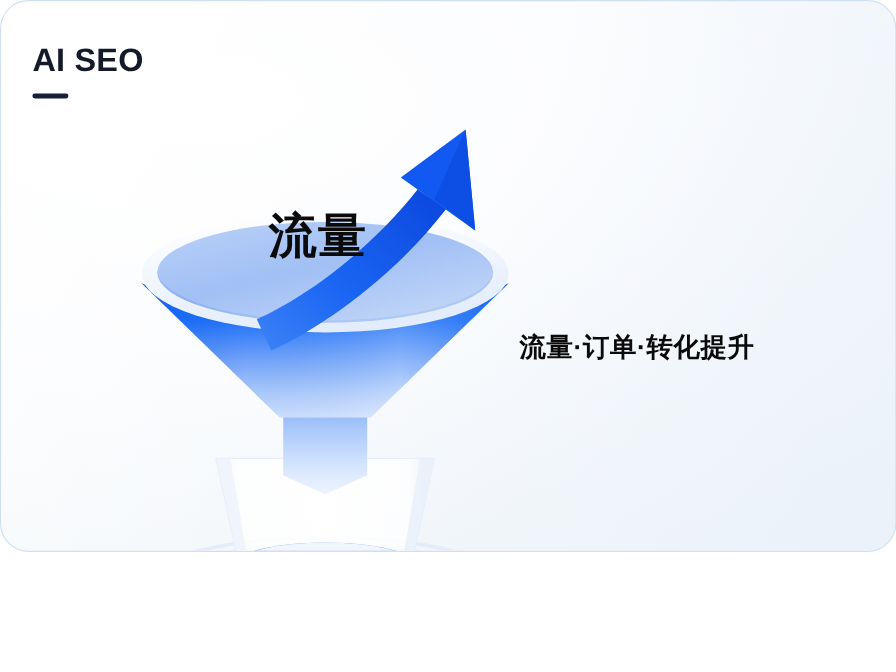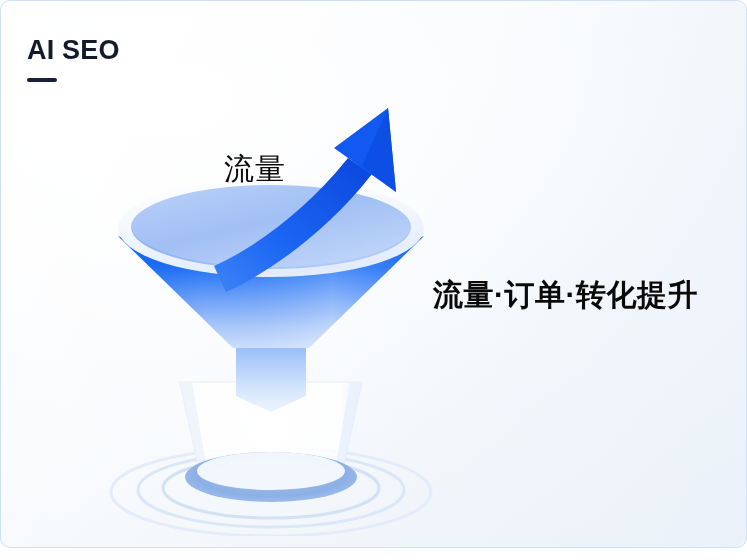--- a/index.html
+++ b/index.html
@@ -3,25 +3,25 @@
 <meta charset="utf-8">
 <style>
   html, body {
     margin: 0;
     padding: 0;
     background: #ffffff;
   }
   #canvas {
     position: relative;
     width: 747px;
-    height: 548px;
+    height: 460px;
     overflow: hidden;
     background:
       radial-gradient(120% 90% at 22% 18%, #ffffff 0%, #fbfcfe 42%, #f2f6fa 100%);
-    border-radius: 10px;
+    border-radius: 24px;
     border: 1px solid #cfe0f2;
     box-sizing: border-box;
     font-family: "Liberation Sans", "DejaVu Sans", sans-serif;
   }
   
   #canvas::after {
     content: "";
     position: absolute;
     inset: 0;
     pointer-events: none;
@@ -50,21 +50,21 @@
     height: 4px;
     border-radius: 2px;
     background: #16203a;
   }
 
   
   .headline {
     position: absolute;
     left: 432px;
     top: 274px;
-    font-size: 30px;
+    font-size: 22px;
     font-weight: bold;
     color: #0a0a0a;
     letter-spacing: 0.5px;
     white-space: nowrap;
     z-index: 40;
   }
 
   
   .stage {
     position: absolute;
@@ -73,23 +73,23 @@
     width: 350px;
     height: 440px;
     z-index: 10;
   }
   .stage svg { display: block; width: 350px; height: 440px; }
 
   
   .label-traffic {
     position: absolute;
     left: 223px;
-    top: 148px;
-    font-size: 30px;
-    font-weight: normal;
+    top: 168px;
+    font-size: 40px;
+    font-weight: bold;
     color: #0b0b0b;
     letter-spacing: 1px;
     z-index: 30;
     white-space: nowrap;
   }
   .label-conversion {
     position: absolute;
     left: 224px;
     top: 428px;
     font-size: 30px;

